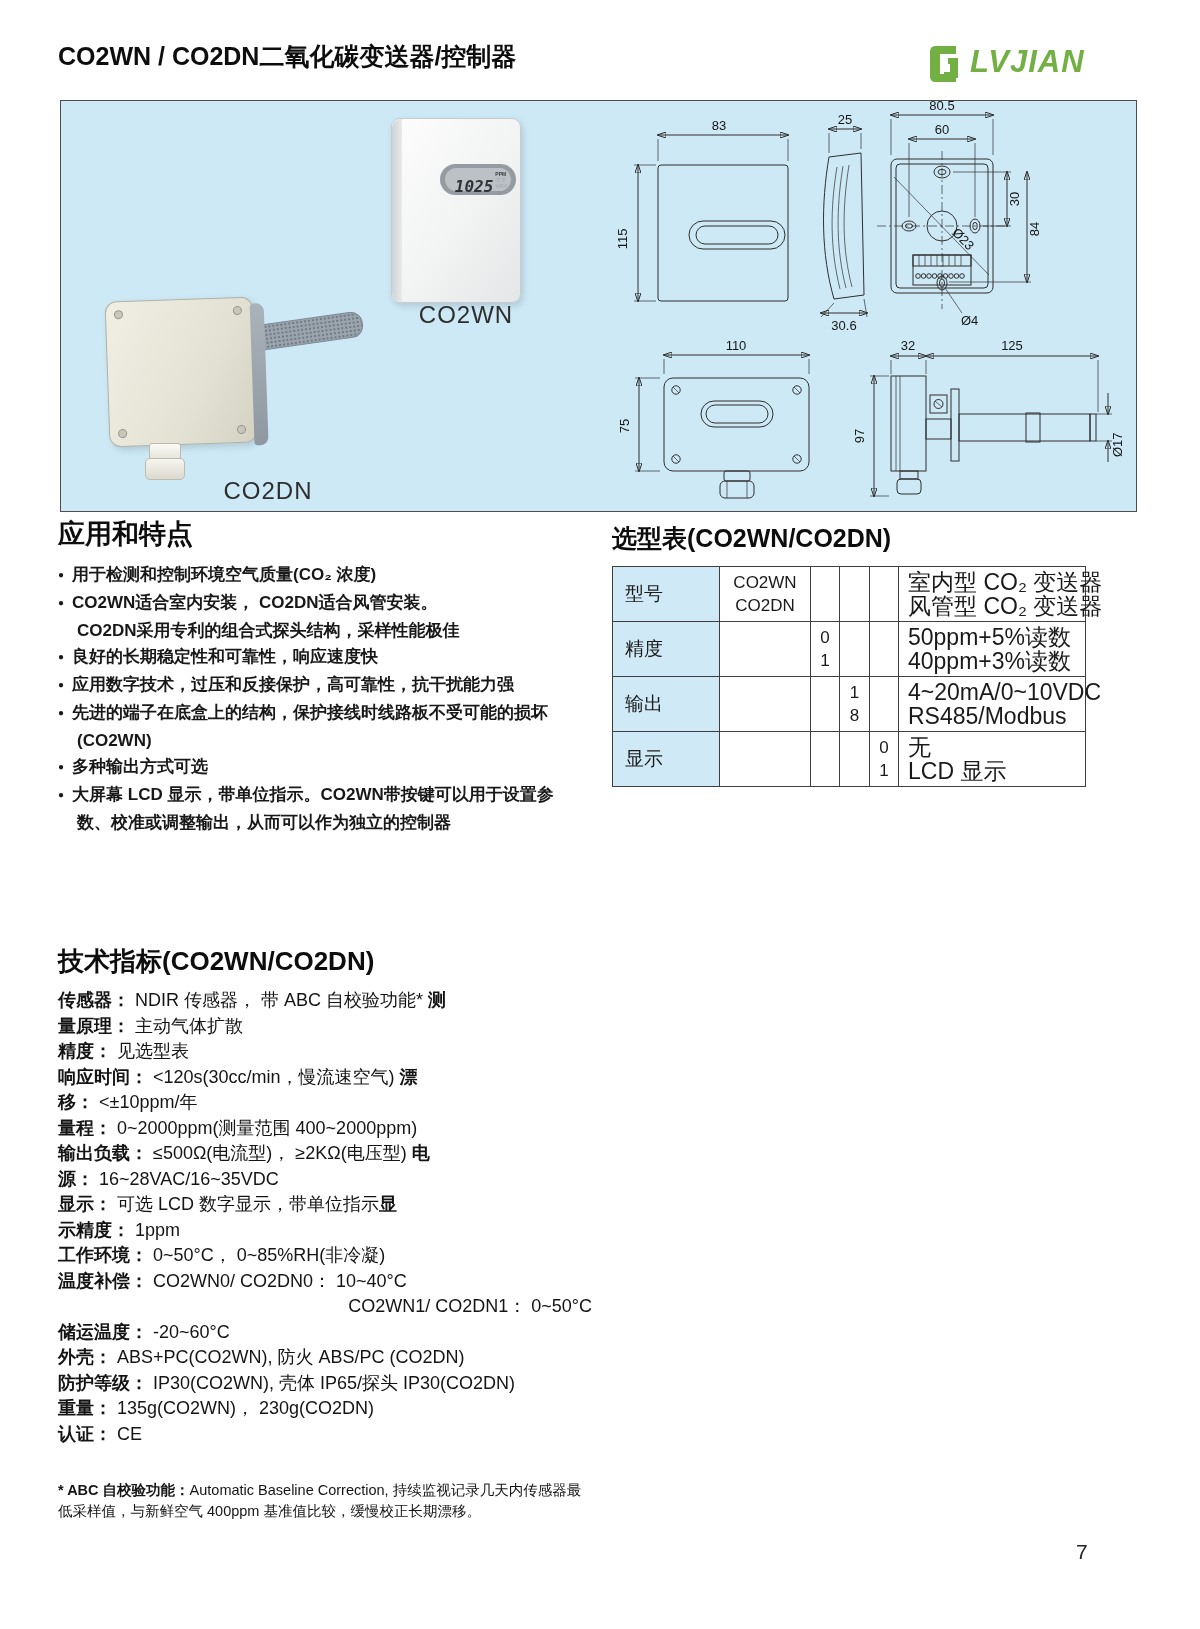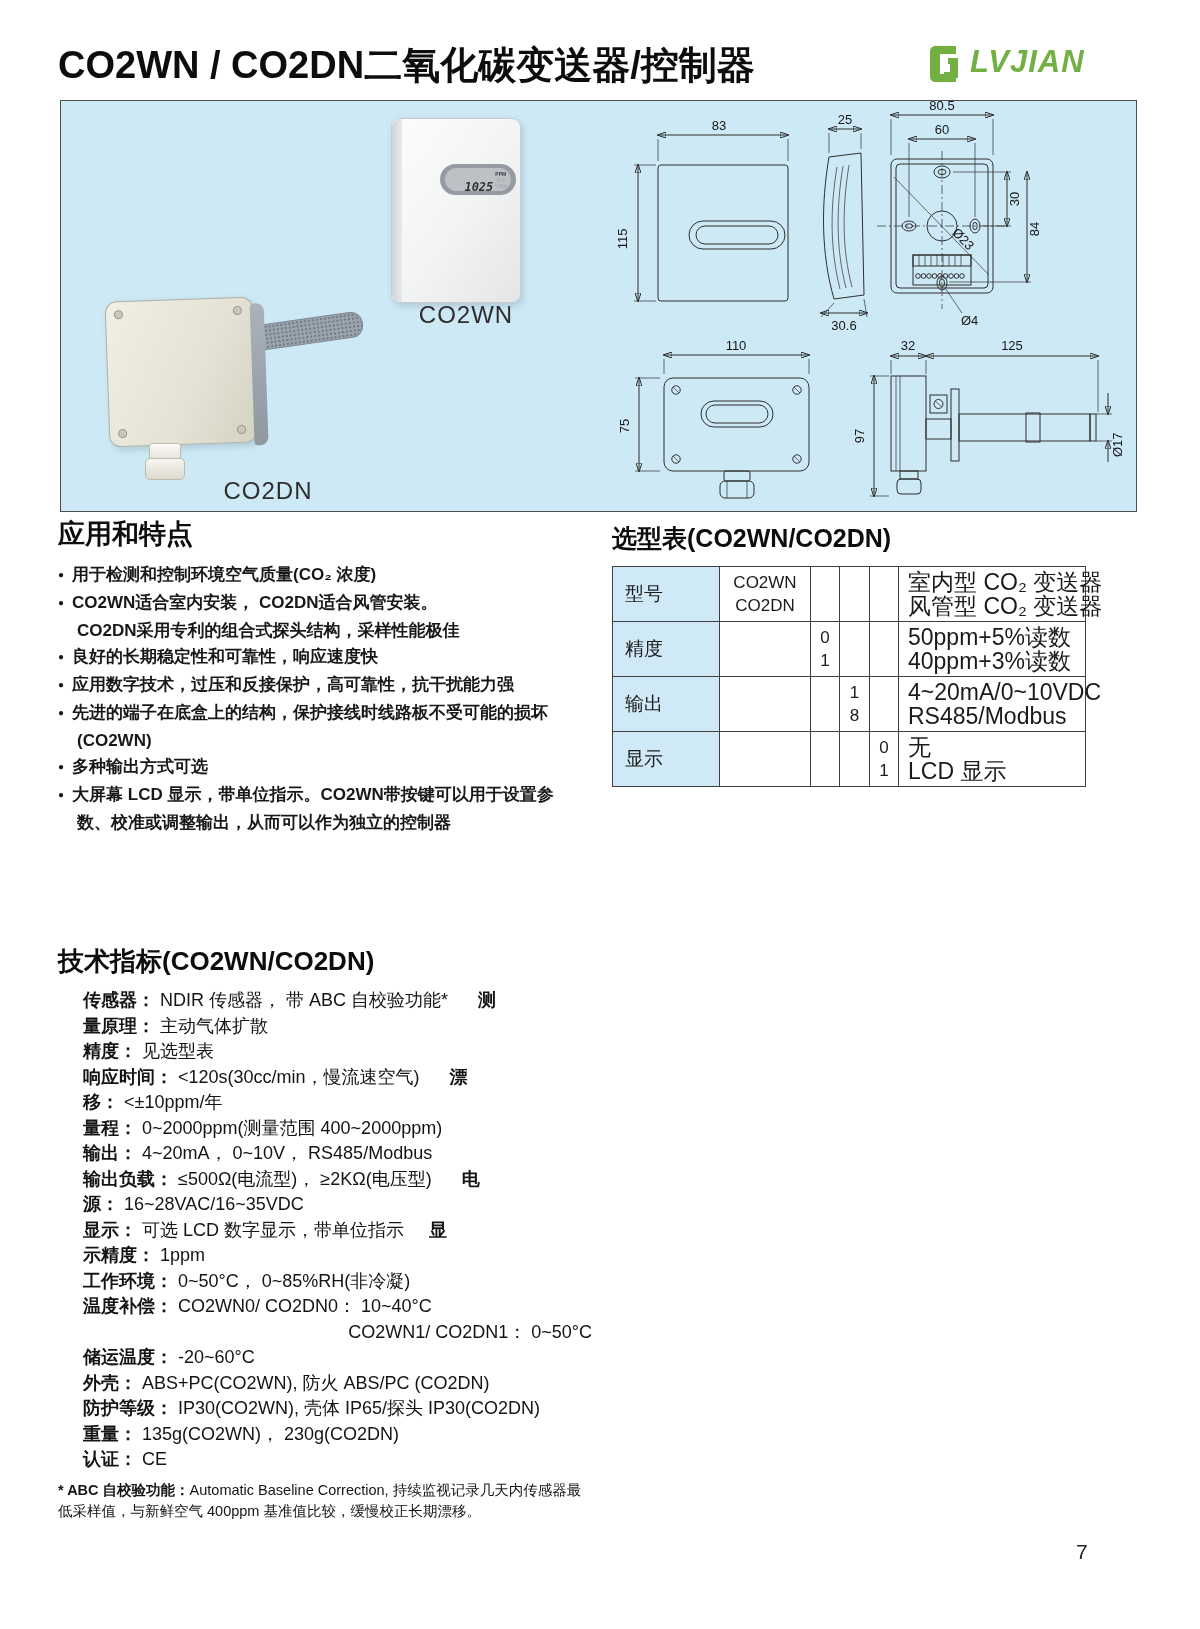--- a/index.html
+++ b/index.html
@@ -1,36 +1,36 @@
 <!DOCTYPE html>
 <html><head>
 <meta charset="utf-8">
 <style>
   html,body{margin:0;padding:0;background:#fff;}
   #page{position:relative;width:1200px;height:1629px;background:#fff;overflow:hidden;
         font-family:"Liberation Sans","DejaVu Sans",sans-serif;color:#1a1a1a;}
   .abs{position:absolute;}
 
   
-  .title{left:58px;top:40px;font-size:38px;font-weight:bold;color:#0d0d0d;letter-spacing:0px;white-space:nowrap;}
+  .title{left:58px;top:40px;font-size:25px;font-weight:bold;color:#0d0d0d;letter-spacing:0px;white-space:nowrap;}
   .logo{left:928px;top:44px;display:flex;align-items:flex-start;gap:6px;}
   .brand-name{font-size:31px;font-weight:bold;font-style:italic;color:#72b043;letter-spacing:1px;}
 
   
   .panel{left:60px;top:100px;width:1077px;height:412px;background:#cde9f5;border:1px solid #4d4d4d;box-sizing:border-box;}
 
   
   .wn-photo{left:330px;top:17px;width:128px;height:183px;background:linear-gradient(125deg,#fdfdfd 0%,#f2f3f3 55%,#e4e6e7 100%);
             border:1px solid #c8cccf;border-radius:9px;box-shadow:2px 3px 6px rgba(90,110,125,.25);}
   .wn-photo .edge{position:absolute;left:0;top:0;bottom:0;width:10px;border-radius:9px 0 0 9px;
             background:linear-gradient(90deg,#cfd3d6,#e8eaeb);}
   .lcd{position:absolute;left:48px;top:45px;width:76px;height:31px;background:#959ba1;border-radius:16px;
        display:flex;align-items:center;}
   .lcd-inner{margin-left:5px;width:66px;height:23px;background:#bcc1c5;border-radius:12px;display:flex;align-items:center;justify-content:flex-end;}
-  .lcd-digits{font-family:"DejaVu Sans Mono",monospace;font-style:italic;font-weight:bold;font-size:12px;color:#2e3338;line-height:1;margin-top:14px;}
+  .lcd-digits{font-family:"DejaVu Sans Mono",monospace;font-style:italic;font-weight:bold;font-size:16px;color:#2e3338;line-height:1;margin-top:14px;}
   .lcd-units{display:flex;flex-direction:column;align-items:flex-start;margin:0 4px 0 2px;}
   .lcd-units span{font-size:5px;line-height:6px;color:#3a3f44;font-weight:bold;}
   .lcd-units span.dim{color:#a9aeb2;}
   .photo-label{font-size:24px;color:#2e2e2e;letter-spacing:1px;}
 
   
   .dn-probe{left:183px;top:226px;width:118px;height:24px;border-radius:12px;
             background:#9aa4ad;border:1px solid #7e8894;transform:rotate(-8deg);transform-origin:left center;
             background-image:radial-gradient(#6f7a86 0.9px,rgba(0,0,0,0) 1px);background-size:4px 4px;}
   .dn-box{left:46px;top:198px;width:146px;height:144px;transform:rotate(-2deg);
@@ -65,21 +65,21 @@
   .sel-table table{border-collapse:collapse;table-layout:fixed;width:473px;}
   .sel-table td,.sel-table th{border:1px solid #3f3f3f;padding:0;vertical-align:middle;font-weight:normal;}
   .sel-table th{background:#cfe9f6;font-size:19px;text-align:left;padding-left:12px;height:54px;}
   .sel-table .model div{font-size:17px;text-align:center;line-height:23px;}
   .sel-table .code div{font-size:17px;text-align:center;line-height:23px;}
   .sel-table .desc div{font-size:23px;text-align:left;padding-left:9px;line-height:24px;white-space:nowrap;}
 
   
   .specs-heading{left:58px;top:944px;font-size:26px;}
   .specs{left:58px;top:988px;width:534px;font-size:18px;line-height:25.5px;color:#141414;}
-  .specs .b{font-weight:bold;margin-left:25px;}
+  .specs .b{font-weight:bold;}
   .footnote{left:58px;top:1480px;width:528px;font-size:14.5px;line-height:21px;color:#141414;}
   .footnote .b{font-weight:bold;}
   .page-number{left:1076px;top:1540px;font-size:21px;color:#222;}
 </style>
 </head>
 <body>
 
 <div id="page">
 
   <div class="abs title">CO2WN / CO2DN二氧化碳变送器/控制器</div>
@@ -378,21 +378,20 @@
   </div>
 
   <div class="abs h2 specs-heading">技术指标(CO2WN/CO2DN)</div>
   <div class="abs specs" id="specs-lines">
       <div><span class="b">传感器：</span><span>  NDIR 传感器，  带 ABC 自校验功能* </span><span class="b">测</span></div>
       <div><span class="b">量原理：</span><span>  主动气体扩散</span></div>
       <div><span class="b">精度：</span><span>  见选型表</span></div>
       <div><span class="b">响应时间：</span><span>  &lt;120s(30cc/min，慢流速空气) </span><span class="b">漂</span></div>
       <div><span class="b">移：</span><span>  &lt;±10ppm/年</span></div>
       <div><span class="b">量程：</span><span>  0~2000ppm(测量范围 400~2000ppm)</span></div>
-      <div><span class="b">输出：</span><span>  4~20mA，  0~10V，  RS485/Modbus</span></div>
       <div><span class="b">输出负载：</span><span>  ≤500Ω(电流型)，  ≥2KΩ(电压型) </span><span class="b">电</span></div>
       <div><span class="b">源：</span><span>  16~28VAC/16~35VDC</span></div>
       <div><span class="b">显示：</span><span>  可选 LCD 数字显示，带单位指示</span><span class="b">显</span></div>
       <div><span class="b">示精度：</span><span>  1ppm</span></div>
       <div><span class="b">工作环境：</span><span>  0~50°C，  0~85%RH(非冷凝)</span></div>
       <div><span class="b">温度补偿：</span><span>  CO2WN0/ CO2DN0： 10~40°C</span></div>
       <div style="padding-left: 97px; text-align: right;"><span>CO2WN1/ CO2DN1： 0~50°C</span></div>
       <div><span class="b">储运温度：</span><span>  -20~60°C</span></div>
       <div><span class="b">外壳：</span><span>  ABS+PC(CO2WN), 防火 ABS/PC (CO2DN)</span></div>
       <div><span class="b">防护等级：</span><span>  IP30(CO2WN), 壳体 IP65/探头 IP30(CO2DN)</span></div>

